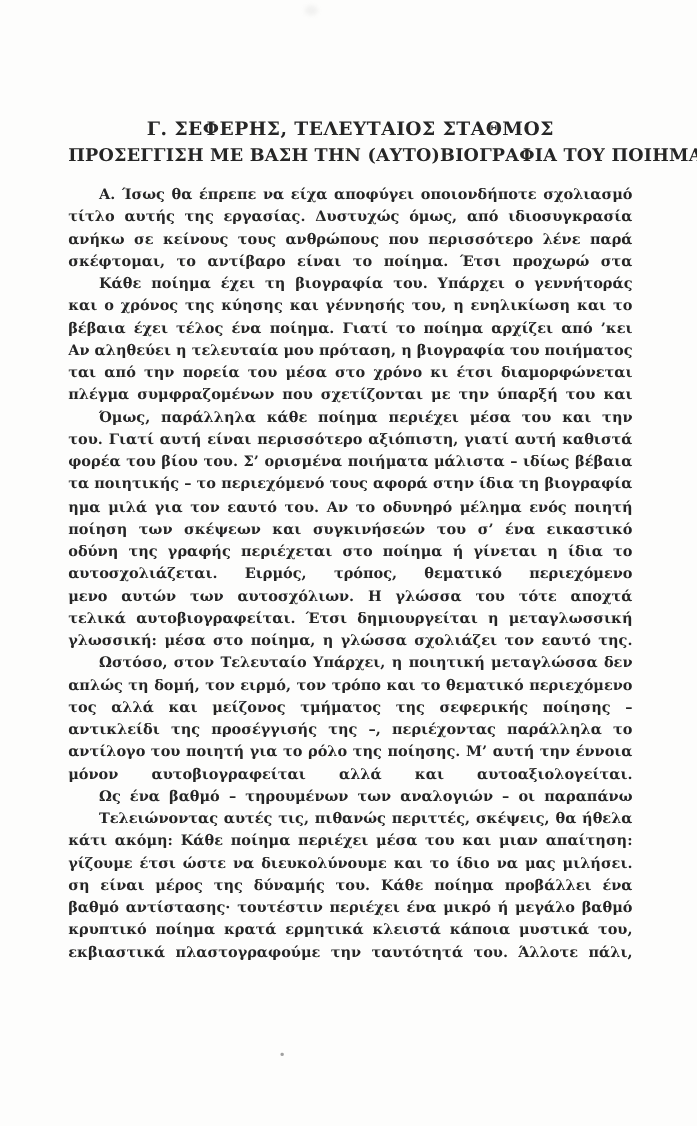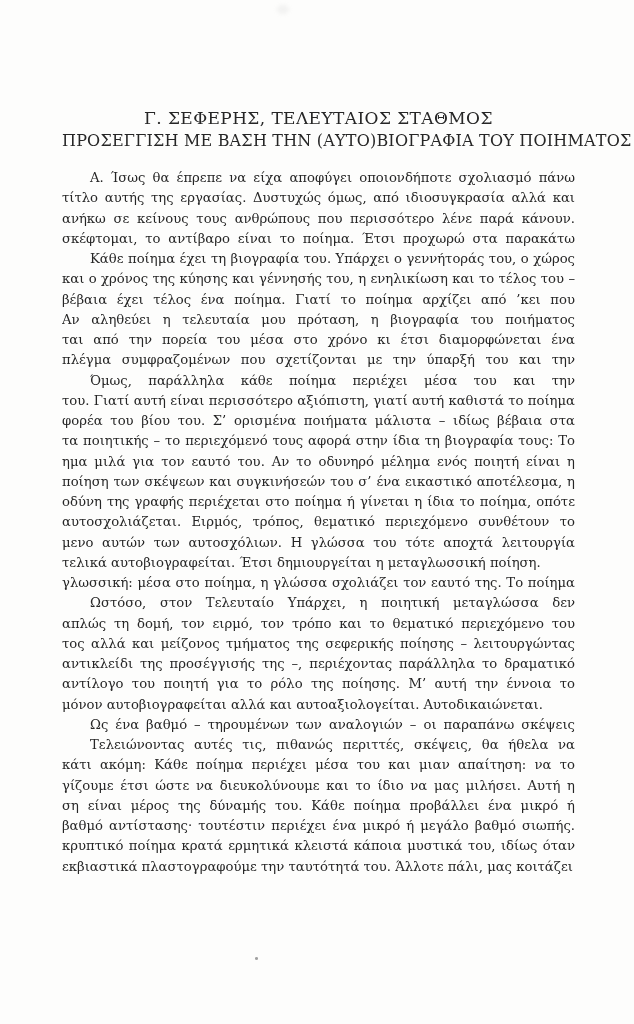--- a/index.html
+++ b/index.html
@@ -81,21 +81,21 @@
     height: 9px;
     background: #bdbdbd;
     border-radius: 50%;
     opacity: 0.18;
     filter: blur(2px);
   }
 </style>
 </head>
 <body style="background: rgb(253, 253, 252); color: rgb(38, 38, 38);">
 
-<div class="page" style="background: rgb(253, 253, 252);">
+<div class="page" style="background: rgb(253, 253, 252); font-weight: bold;">
   <div class="artifact-smudge"></div>
   <div class="text-block">
     <div class="title">Γ. ΣΕΦΕΡΗΣ, ΤΕΛΕΥΤΑΙΟΣ ΣΤΑΘΜΟΣ</div>
     <div class="subtitle">ΠΡΟΣΕΓΓΙΣΗ ΜΕ ΒΑΣΗ ΤΗΝ (ΑΥΤΟ)ΒΙΟΓΡΑΦΙΑ ΤΟΥ ΠΟΙΗΜΑΤΟΣ</div>
     <div class="body-text">
         <div class="paragraph">
           <div class="line indent">Α. Ίσως θα έπρεπε να είχα αποφύγει οποιονδήποτε σχολιασμό πάνω στον</div>
           <div class="line">τίτλο αυτής της εργασίας. Δυστυχώς όμως, από ιδιοσυγκρασία αλλά και ιδιότητα</div>
           <div class="line">ανήκω σε κείνους τους ανθρώπους που περισσότερο λένε παρά κάνουν. Άλλωστε,</div>
           <div class="line end">σκέφτομαι, το αντίβαρο είναι το ποίημα. Έτσι προχωρώ στα παρακάτω σχόλια:</div>

